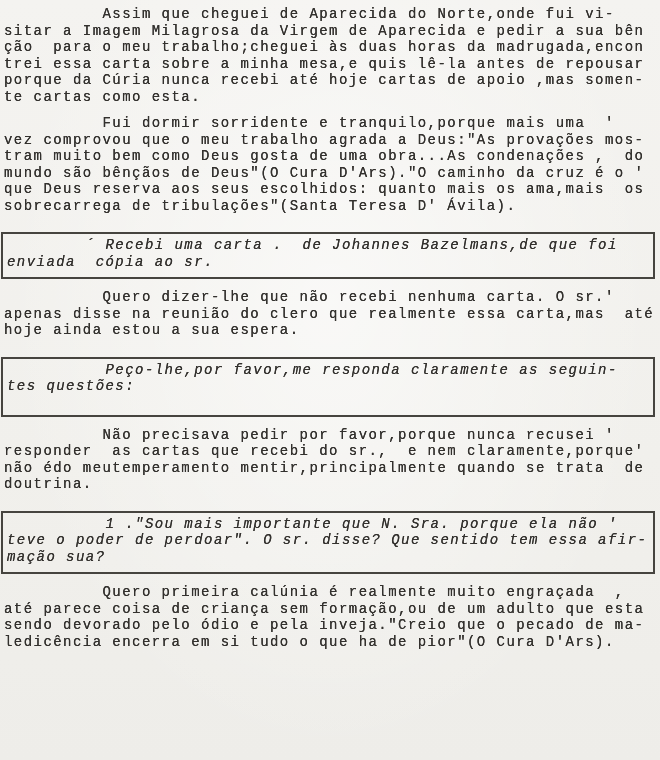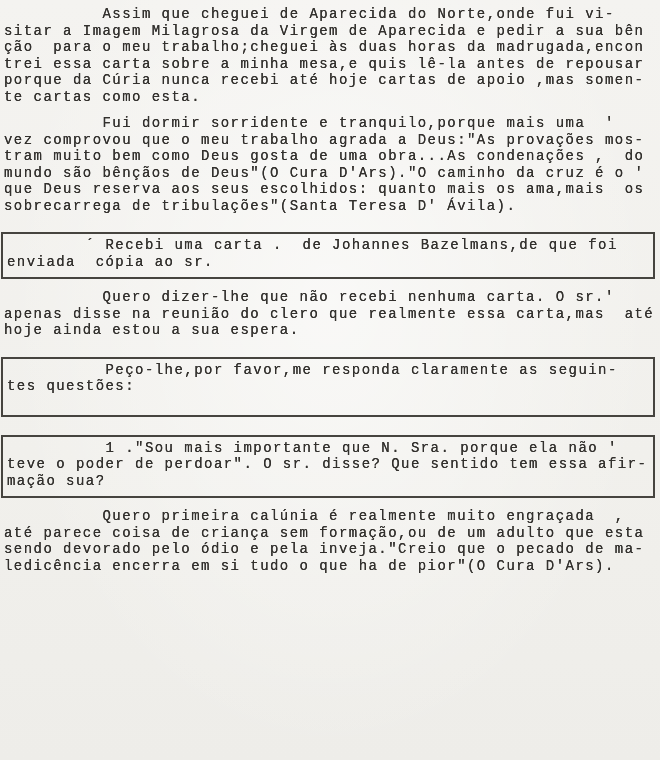--- a/index.html
+++ b/index.html
@@ -35,20 +35,21 @@
   }
   .para{
     margin:0 0 10px 0;
     padding-left:4px;
   }
   .box{
     margin:18px 5px 10px 1px;
     border:2px solid var(--line);
     padding:3px 2px 7px 4px;
     overflow:hidden;
+    font-style:italic;
   }
   .box.pad-bottom{ padding-bottom:20px; }
 </style>
 </head>
 <body>
 
 <div class="page">
   <pre class="para">          Assim que cheguei de Aparecida do Norte,onde fui vi-
 sitar a Imagem Milagrosa da Virgem de Aparecida e pedir a sua bên
 ção  para o meu trabalho;cheguei às duas horas da madrugada,encon
@@ -61,20 +62,24 @@
 mundo são bênçãos de Deus"(O Cura D'Ars)."O caminho da cruz é o '
 que Deus reserva aos seus escolhidos: quanto mais os ama,mais  os
 sobrecarrega de tribulações"(Santa Teresa D' Ávila).</pre>
   <pre class="para box">        ´ Recebi uma carta .  de Johannes Bazelmans,de que foi
 enviada  cópia ao sr.</pre>
   <pre class="para">          Quero dizer-lhe que não recebi nenhuma carta. O sr.'
 apenas disse na reunião do clero que realmente essa carta,mas  até
 hoje ainda estou a sua espera.</pre>
   <pre class="para box pad-bottom">          Peço-lhe,por favor,me responda claramente as seguin-
 tes questões:</pre>
+  <pre class="para">          Não precisava pedir por favor,porque nunca recusei '
+responder  as cartas que recebi do sr.,  e nem claramente,porque'
+não édo meutemperamento mentir,principalmente quando se trata  de
+doutrina.</pre>
   <pre class="para box">          1 ."Sou mais importante que N. Sra. porque ela não '
 teve o poder de perdoar". O sr. disse? Que sentido tem essa afir-
 mação sua?</pre>
   <pre class="para">          Quero primeira calúnia é realmente muito engraçada  ,
 até parece coisa de criança sem formação,ou de um adulto que esta
 sendo devorado pelo ódio e pela inveja."Creio que o pecado de ma-
 ledicência encerra em si tudo o que ha de pior"(O Cura D'Ars).</pre>
 </div>
 
 </body></html>

